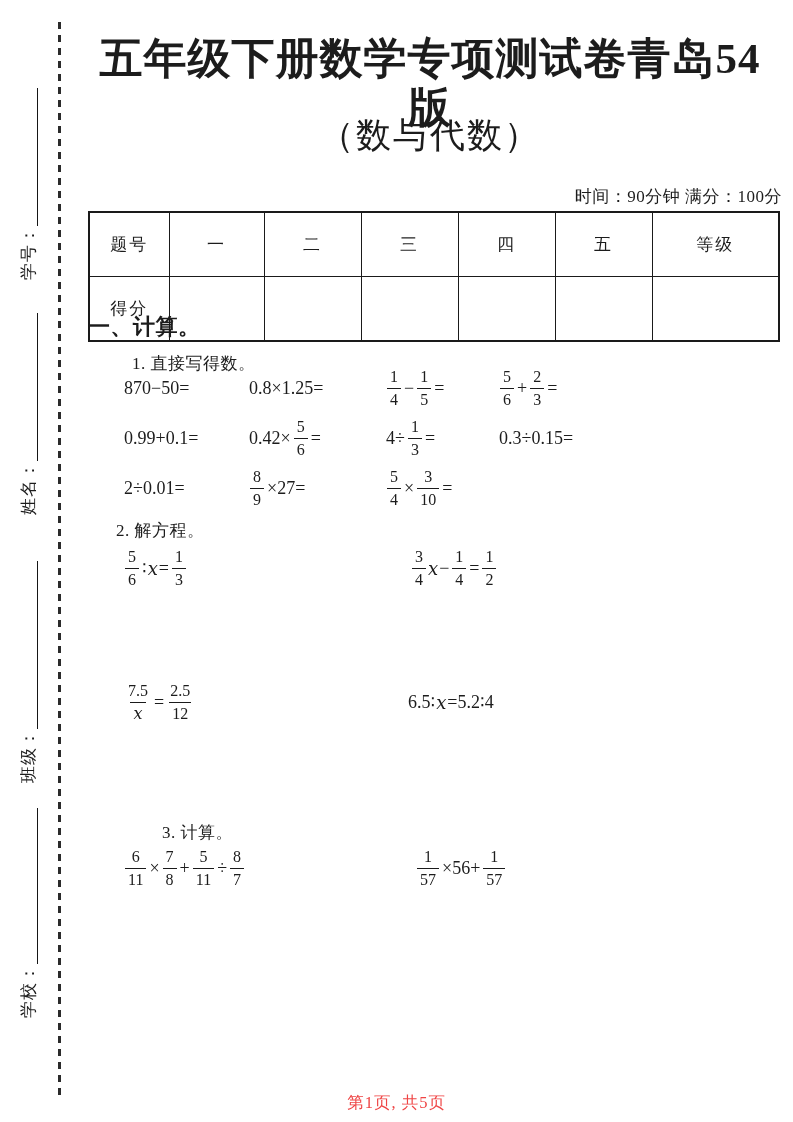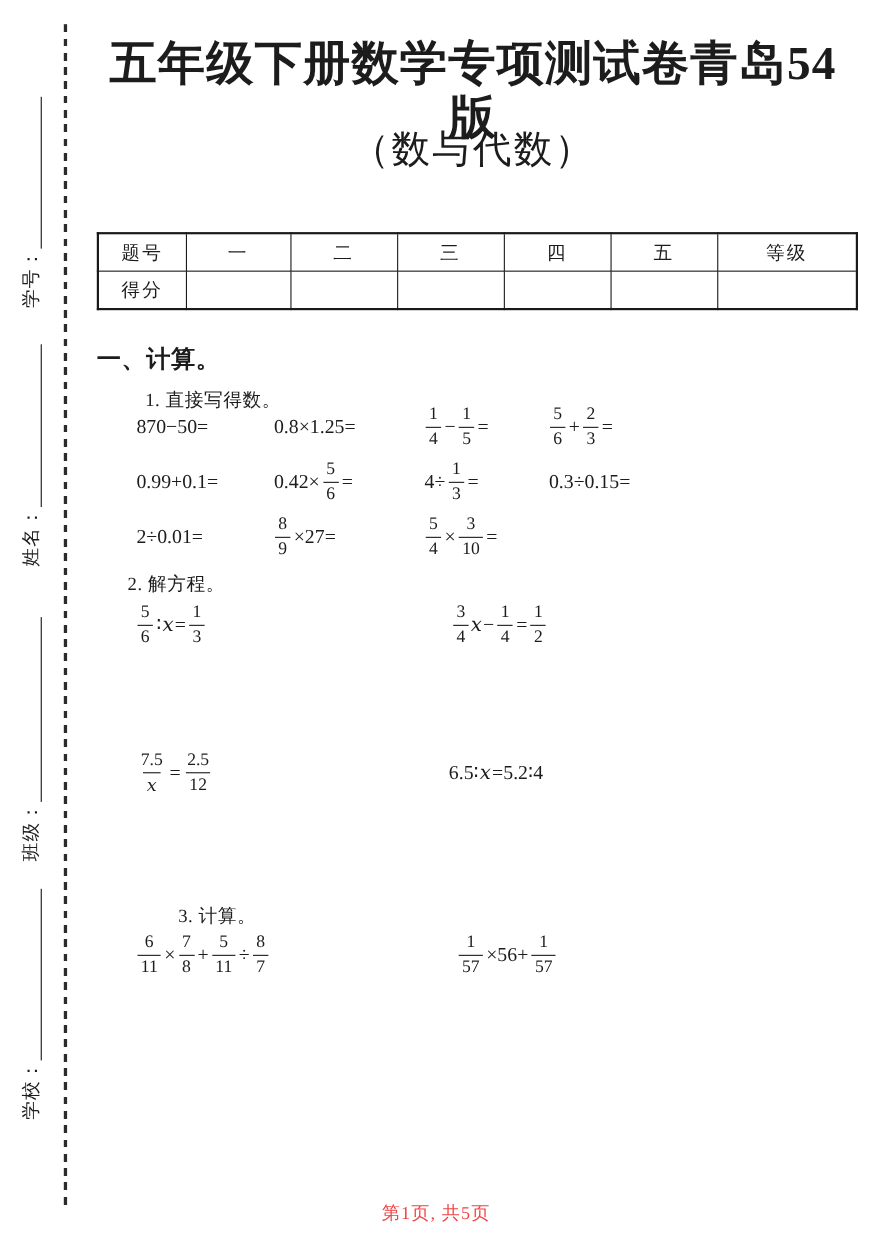--- a/index.html
+++ b/index.html
@@ -18,21 +18,21 @@
   
   .title{position:absolute;left:80px;width:700px;top:34px;text-align:center;
          font-size:43px;font-weight:700;letter-spacing:1px;line-height:1.15;}
   .subtitle{position:absolute;left:80px;width:700px;top:112px;text-align:center;
          font-size:35px;font-weight:400;letter-spacing:2px;}
   .meta{position:absolute;right:11px;top:185px;font-size:17px;letter-spacing:.5px;}
 
   
   table.score{position:absolute;left:88px;top:211px;border-collapse:collapse;
       font-size:17px;table-layout:fixed;}
-  table.score td{border:1px solid #1a1a1a;height:31px;text-align:center;padding:1px;
+  table.score td{border:1px solid #1a1a1a;height:31px;text-align:center;padding:16px;
       letter-spacing:2px;}
   table.score{border:2px solid #1a1a1a;}
 
   
   .sec-heading{position:absolute;font-family:"Liberation Sans","DejaVu Sans",sans-serif;
       font-weight:700;font-size:22px;letter-spacing:.5px;}
   .q-label{position:absolute;font-size:17px;letter-spacing:.5px;}
 
   .math-grid{position:absolute;display:grid;align-items:center;font-size:18px;}
   .math-grid .cell{display:flex;align-items:center;white-space:nowrap;}
@@ -78,20 +78,21 @@
   </div>
   <div class="side-item" style="top:808px;height:210px;">
     <div class="rot" style="--len:210px;top:210px;">
       <span>学校：</span>
       <span class="u"></span>
     </div>
   </div>
 
   <div class="title">五年级下册数学专项测试卷青岛54版</div>
   <div class="subtitle">（数与代数）</div>
+  <div class="meta">时间：90分钟 满分：100分</div>
 
   <table class="score">
     <colgroup>
       <col style="width:80px">
         <col style="width:95px">
         <col style="width:97px">
         <col style="width:97px">
       <col style="width:97px">
         <col style="width:97px">
         <col style="width:127px">

